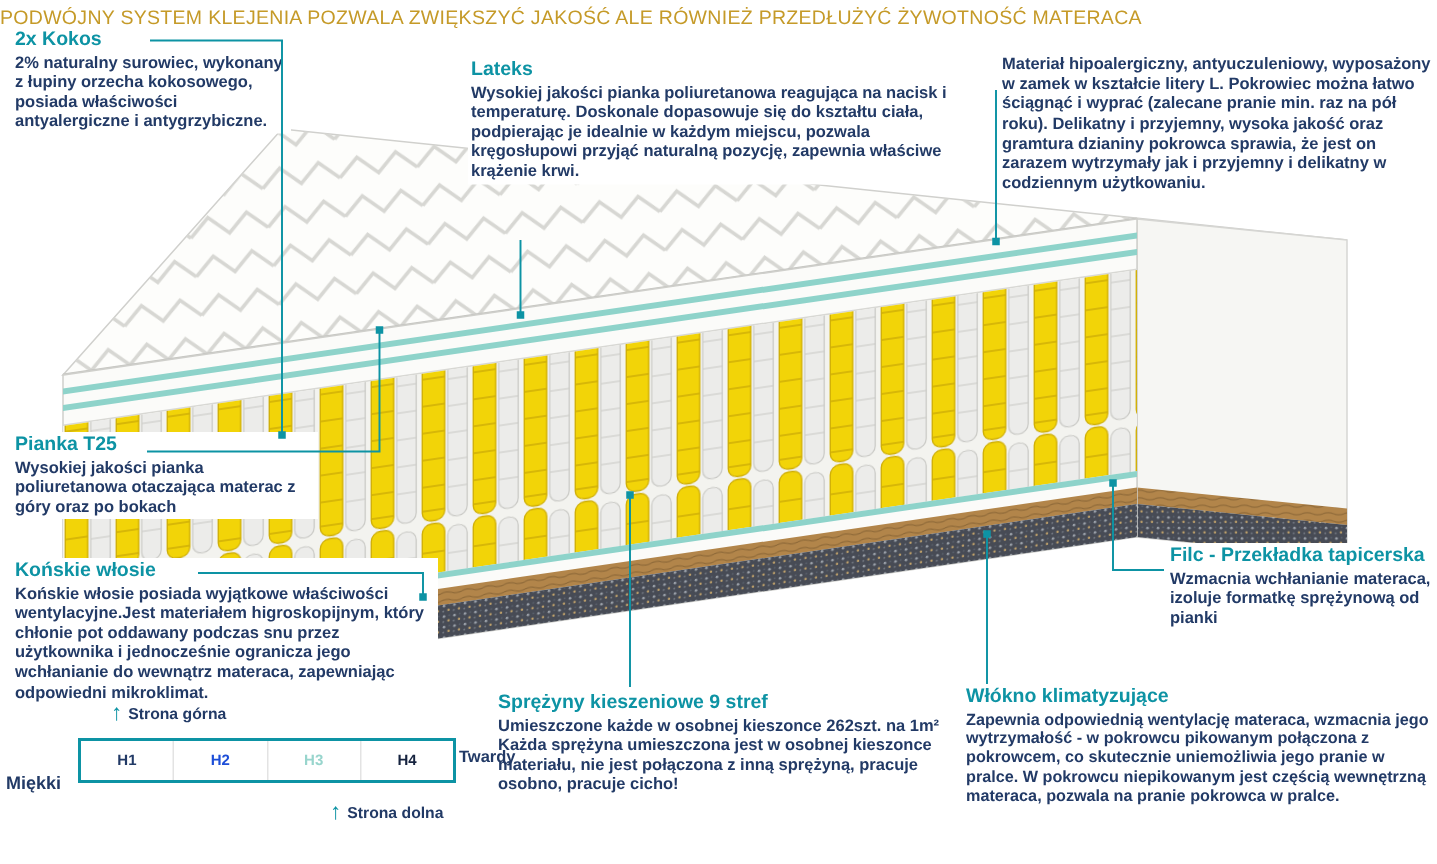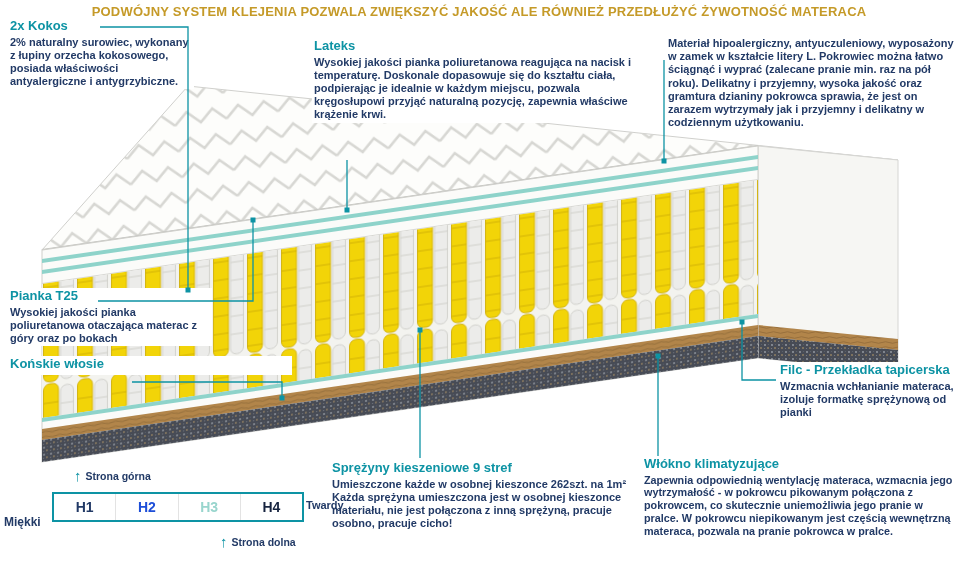--- a/index.html
+++ b/index.html
@@ -5,54 +5,54 @@
   html,body{margin:0;padding:0;background:#e8e8e8;}
   #stage{
     position:relative;width:958px;height:576px;background:#ffffff;overflow:hidden;
     font-family:"Liberation Sans", sans-serif;
   }
   
   #mattress-svg{position:absolute;inset:0;z-index:0;}
   #connector-svg{position:absolute;inset:0;z-index:2;pointer-events:none;}
   
   .top-header{
-    position:absolute;left:0;top:4px;width:100%;text-align:center;
-    color:#c59a28;font-weight:bold;font-size:13px;letter-spacing:.2px;z-index:1;
+    position:absolute;left:0;top:4px;width:100%;
+    color:#c59a28;font-weight:normal;font-size:13px;letter-spacing:.2px;z-index:1;
   }
   
   .ann{
     position:absolute;background:#ffffff;color:#223a66;z-index:1;
     font-size:11px;line-height:1.2;font-weight:bold;padding:1px 2px;
   }
   .ann h3{
     margin:0 0 3px 0;color:#0d93a4;font-size:13px;line-height:1.05;font-weight:bold;
   }
   .ann p{margin:0;}
   #ann-kokos   {left:8px;  top:18px;  width:182px;}
   #ann-pianka  {left:8px;  top:288px; width:200px;}
-  #ann-konskie {left:8px;  top:356px; width:280px;}
+  #ann-konskie {left:8px;  top:372px; width:280px;}
   #ann-lateks  {left:312px;top:38px;  width:332px;}
   #ann-pokrowiec{left:666px;top:36px; width:286px;}
   #ann-filc    {left:778px;top:362px; width:176px;}
   #ann-wlokno  {left:642px;top:456px; width:312px;font-size:10.8px;line-height:1.18;}
   #ann-sprezyny{left:330px;top:460px; width:296px;}
   
   .scale-area{position:absolute;inset:0;z-index:3;pointer-events:none;}
   .scale-area > div{position:absolute;}
   .side-label{display:flex;align-items:center;gap:4px;color:#223a66;font-weight:bold;font-size:10.5px;}
   .arrow{color:#0d93a4;font-size:15px;font-weight:bold;line-height:1;}
   #strona-gorna{left:74px;top:468px;}
   #strona-dolna{left:220px;top:534px;}
   #scale-box{
     left:52px;top:492px;width:248px;height:26px;border:2px solid #0d93a4;
     display:flex;background:#fff;
   }
   #scale-box .cell{
     flex:1;display:flex;align-items:center;justify-content:center;
-    font-weight:bold;font-size:14px;
+    font-weight:bold;font-size:10px;
   }
   #scale-box .cell + .cell{border-left:1px solid #e3e3e3;}
   .cell.h1{color:#223a66;}
   .cell.h2{color:#1d4ed8;}
   .cell.h3{color:#98d5cd;}
   .cell.h4{color:#16233f;}
   #miekki{left:4px;top:499px;color:#223a66;font-weight:bold;font-size:12px;margin-top:16px;}
   #twardy{left:306px;top:499px;color:#223a66;font-weight:bold;font-size:11px;}
 </style>
 </head>
@@ -116,20 +116,21 @@
     <p>2% naturalny surowiec, wykonany z łupiny orzecha kokosowego, posiada właściwości antyalergiczne i antygrzybiczne.</p>
   </div>
 
   <div class="ann" id="ann-pianka">
     <h3>Pianka T25</h3>
     <p>Wysokiej jakości pianka poliuretanowa otaczająca materac z góry oraz po bokach</p>
   </div>
 
   <div class="ann" id="ann-konskie">
     <h3>Końskie włosie</h3>
+    <p>Końskie włosie posiada wyjątkowe właściwości wentylacyjne.Jest materiałem higroskopijnym, który chłonie pot oddawany podczas snu przez użytkownika i jednocześnie ogranicza jego wchłanianie do wewnątrz materaca, zapewniając odpowiedni mikroklimat.</p>
   </div>
 
   <div class="ann" id="ann-lateks">
     <h3>Lateks</h3>
     <p>Wysokiej jakości pianka poliuretanowa reagująca na nacisk i temperaturę. Doskonale dopasowuje się do kształtu ciała, podpierając je idealnie w każdym miejscu, pozwala kręgosłupowi przyjąć naturalną pozycję, zapewnia właściwe krążenie krwi.</p>
   </div>
 
   <div class="ann" id="ann-pokrowiec">
     <p>Materiał hipoalergiczny, antyuczuleniowy, wyposażony w zamek w kształcie litery L. Pokrowiec można łatwo ściągnąć i wyprać (zalecane pranie min. raz na pół roku). Delikatny i przyjemny, wysoka jakość oraz gramtura dzianiny pokrowca sprawia, że jest on zarazem wytrzymały jak i przyjemny i delikatny w codziennym użytkowaniu.</p>
   </div>

